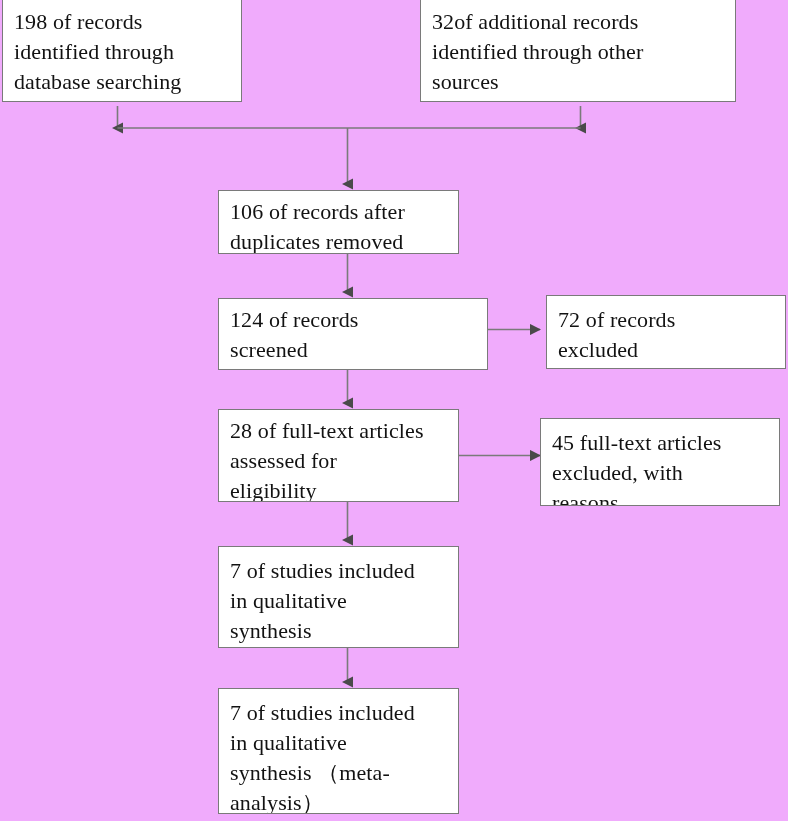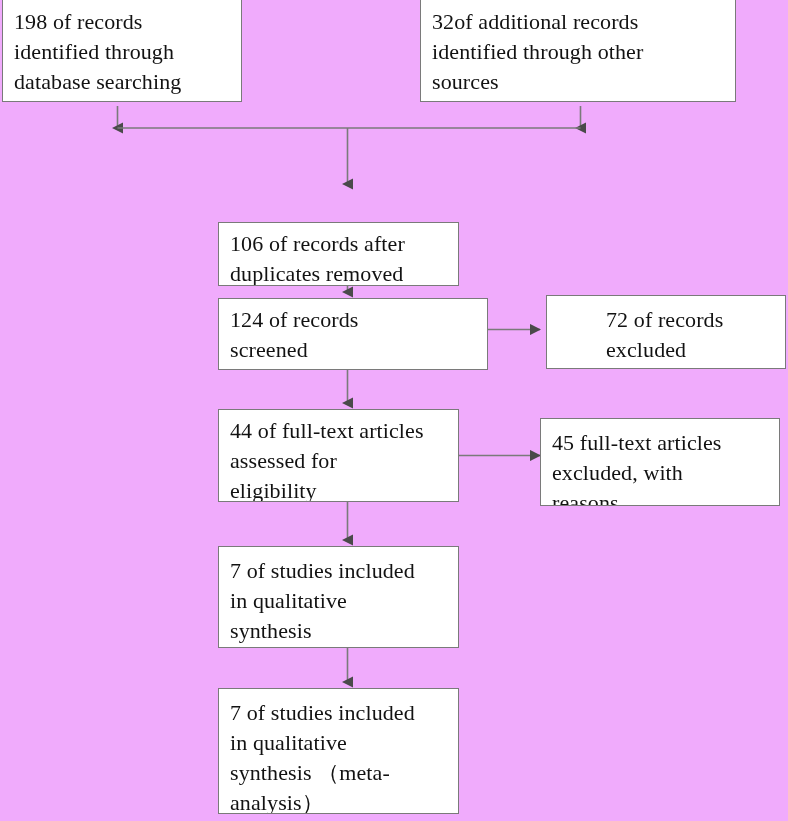--- a/index.html
+++ b/index.html
@@ -94,37 +94,37 @@
 identified through
 database searching</span>
   </div>
 
   <div class="node" style="left:420px; top:-8px; width:316px; height:110px;">
     <span class="node-text" style="padding-top:14px;">32of additional records
 identified through other
 sources</span>
   </div>
 
-  <div class="node" style="left:218px; top:190px; width:241px; height:64px;margin-top:32px;">
+  <div class="node" style="left:218px; top:190px; width:241px; height:64px;">
     <span class="node-text">106 of records after
 duplicates removed</span>
   </div>
 
   <div class="node" style="left:218px; top:298px; width:270px; height:72px;">
     <span class="node-text">124 of records
 screened</span>
   </div>
 
-  <div class="node" style="left:546px; top:295px; width:240px; height:74px;padding-left:48px;">
+  <div class="node" style="left:546px; top:295px; width:240px; height:74px;">
     <span class="node-text" style="padding-top:9px;">72 of records
 excluded</span>
   </div>
 
   <div class="node" style="left:218px; top:409px; width:241px; height:93px;">
-    <span class="node-text">44 of full-text articles
+    <span class="node-text">28 of full-text articles
 assessed for
 eligibility</span>
   </div>
 
   <div class="node" style="left:540px; top:418px; width:240px; height:88px;">
     <span class="node-text" style="padding-top:9px;">45 full-text articles
 excluded, with
 reasons</span>
   </div>
 

